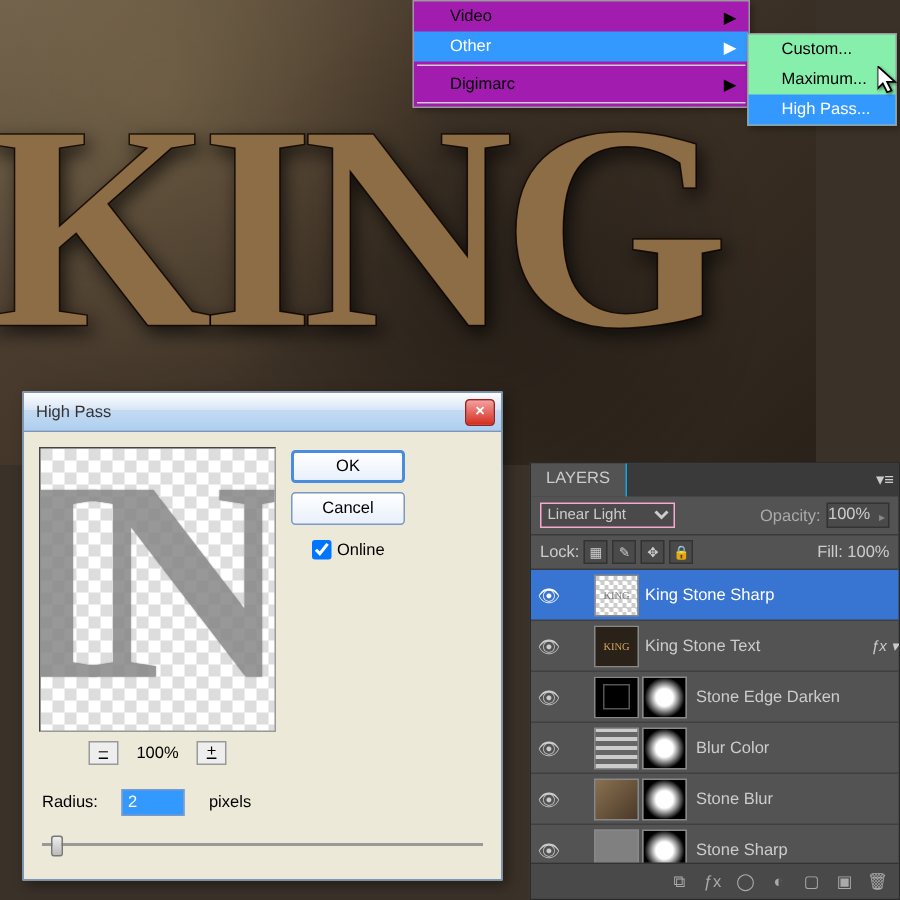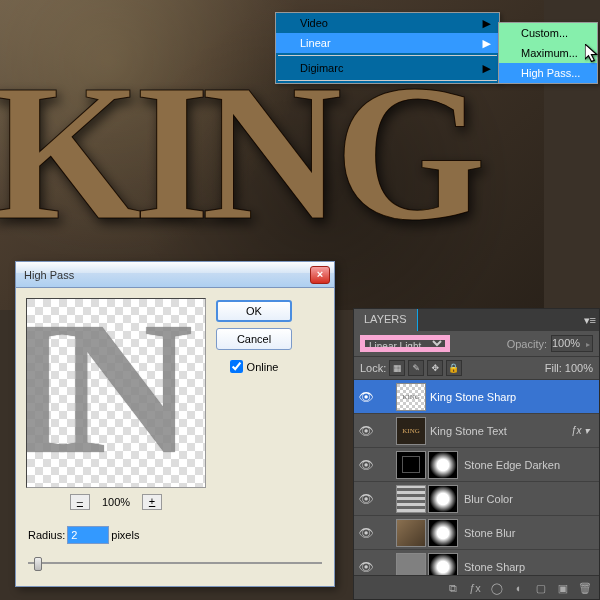--- a/index.html
+++ b/index.html
@@ -1,71 +1,71 @@
 <!DOCTYPE html>
 <html><head>
 <meta charset="utf-8">
 <style>
 *{margin:0;padding:0;box-sizing:border-box;font-family:Tahoma,Arial,sans-serif;font-size:11px}
 body{width:600px;height:600px;background:#3a3128;overflow:hidden;position:relative}
 .canvas{position:absolute;top:0;left:0;width:544px;height:310px;background:linear-gradient(140deg,#6b5b47 0%,#4a3c2e 30%,#3a2f24 60%,#2a221a 100%);overflow:hidden}
 .canvas::before{content:"";position:absolute;inset:0;background:radial-gradient(circle at 20% 20%,rgba(255,220,150,.15),transparent 40%),radial-gradient(circle at 60% 60%,rgba(0,0,0,.3),transparent 50%);filter:contrast(1.1)}
 .king{position:absolute;top:40px;left:-10px;font-family:Georgia,serif;font-size:195px;font-weight:700;letter-spacing:-8px;color:#8a7050;text-shadow:0 0 2px #000,2px 2px 4px #000,0 0 8px rgba(255,200,120,.3),inset 0 0 10px #000;-webkit-text-stroke:1px rgba(30,20,10,.8);filter:drop-shadow(3px 5px 6px rgba(0,0,0,.7)) contrast(1.2)}
-.menu{position:absolute;top:12px;left:275px;width:225px;background:#0369a1;border:1px solid #999;box-shadow:2px 2px 4px rgba(0,0,0,.3)}
+.menu{position:absolute;top:0;left:275px;width:225px;background:#a21caf;border:1px solid #999;box-shadow:2px 2px 4px rgba(0,0,0,.3)}
 .menu-item{padding:4px 20px 4px 24px;position:relative;cursor:default}
 .menu-item.hl{background:#3399ff;color:#fff}
 .menu-item .arrow{position:absolute;right:8px;top:4px}
 .menu-sep{height:1px;background:#ccc;margin:2px 2px}
 .submenu{position:absolute;top:22px;left:498px;width:100px;background:#86efac;border:1px solid #999;box-shadow:2px 2px 4px rgba(0,0,0,.3)}
 .submenu .menu-item{padding:4px 8px 4px 22px}
 .cursor{position:absolute;top:44px;left:585px;width:14px;height:18px;z-index:50}
 .cursor svg{filter:drop-shadow(1px 1px 1px rgba(0,0,0,.5))}
 .dialog{position:absolute;top:261px;left:15px;width:320px;background:#ece9d8;border:1px solid #7b95bd;box-shadow:3px 3px 8px rgba(0,0,0,.4)}
 .titlebar{height:26px;background:linear-gradient(180deg,#fdfeff,#d6e5f5 45%,#c4daf2 46%,#aecff0);display:flex;align-items:center;padding:0 4px;border-bottom:1px solid #7b95bd}
 .titlebar span{flex:1;padding-left:4px;color:#333}
 .close{width:20px;height:18px;background:linear-gradient(180deg,#f5a0a0,#d42d1f);border:1px solid #a02015;border-radius:3px;color:#fff;text-align:center;line-height:15px;font-weight:bold}
 .dlg-body{padding:10px;display:flex;gap:10px}
-.preview-box{width:180px;height:190px;border:1px inset #999;background:repeating-conic-gradient(#fff 0 25%,#ddd 0 50%) 0 0/16px 16px;position:relative;overflow:hidden}
+.preview-box{width:158px;height:190px;border:1px inset #999;background:repeating-conic-gradient(#fff 0 25%,#ddd 0 50%) 0 0/16px 16px;position:relative;overflow:hidden}
 .preview-box .letters{position:absolute;top:-20px;left:-30px;font-family:Georgia,serif;font-size:190px;font-weight:700;color:#888;letter-spacing:-15px;filter:blur(.3px) contrast(.9);opacity:.85;text-shadow:0 0 1px #555}
 .zoom-row{display:flex;justify-content:center;align-items:center;gap:12px;margin-top:6px;font-size:11px}
 .zoom-btn{width:20px;height:16px;border:1px solid #999;background:#eee;text-align:center;line-height:12px;text-decoration:underline}
 .dlg-right{display:flex;flex-direction:column;gap:6px;align-items:center;padding-top:2px}
 .btn{width:76px;height:22px;border:1px solid #7b9ac9;background:linear-gradient(180deg,#fff,#e8f0fb);border-radius:3px;text-align:center;line-height:20px}
 .btn.def{border:2px solid #4a8de0;line-height:18px}
 .chk{display:flex;align-items:center;gap:4px;margin-top:4px}
 .chk input{width:13px;height:13px}
-.radius-row{padding:6px 12px 10px;display:flex;align-items:center;gap:2px}
+.radius-row{padding:6px 12px 10px;display:flex;align-items:center;gap:16px}
 .radius-row input{width:42px;height:18px;border:1px solid #7b9ac9;background:#fff;text-align:left;padding:0 3px;color:#000}
 .radius-row input.sel{background:#3399ff;color:#fff}
 .slider{margin:0 12px 14px;height:18px;position:relative}
 .slider-track{position:absolute;top:8px;left:0;right:0;height:2px;background:#999}
 .slider-thumb{position:absolute;top:3px;left:6px;width:8px;height:14px;background:linear-gradient(180deg,#eee,#bbb);border:1px solid #777;border-radius:2px}
 .layers{position:absolute;top:308px;left:353px;width:247px;height:292px;background:#535353;border:1px solid #2a2a2a;color:#ccc;font-size:10px}
 .panel-tab{display:flex;background:#3a3a3a;height:22px}
 .panel-tab .tab{padding:4px 10px;background:#535353;border-right:1px solid #0ea5e9}
 .panel-tab .spacer{flex:1}
 .panel-tab .menu-ic{width:18px;text-align:center;line-height:22px}
 .opts{padding:4px 6px;display:flex;align-items:center;gap:4px;border-bottom:1px solid #3a3a3a}
-.opts select,.opts input{background:#4a4a4a;border:5px solid #f9a8d4;color:#ccc;height:17px;font-size:10px}
+.opts select,.opts input{background:#4a4a4a;border:1px solid #f9a8d4;color:#ccc;height:17px;font-size:10px}
 .opts select{width:90px}
 .opts .lbl{color:#aaa}
 .opts .pct{width:42px;text-align:right;padding-right:14px;position:relative;background:#4a4a4a;border:1px solid #333;height:17px;line-height:15px}
 .opts .pct::after{content:"▸";position:absolute;right:2px;top:1px;font-size:8px;color:#888}
 .lock-row{padding:3px 6px;display:flex;align-items:center;gap:3px;border-bottom:1px solid #3a3a3a}
 .lock-row .ic{width:16px;height:16px;background:#4a4a4a;border:1px solid #333;text-align:center;line-height:14px;font-size:9px}
 .lock-row .spacer{flex:1}
 .layer-list{overflow:auto;height:196px}
 .layer{display:flex;align-items:center;height:34px;border-bottom:1px solid #404040;background:#535353}
 .layer.sel{background:#3874d1;color:#fff}
 .layer .eye{width:24px;text-align:center;font-size:12px}
 .layer .link{width:16px}
 .layer .thumb{width:30px;height:28px;border:1px solid #888;margin:0 2px;background:#333;display:flex;align-items:center;justify-content:center;font-size:6px;overflow:hidden}
 .layer .mask{width:30px;height:28px;border:1px solid #888;margin-right:4px;background:radial-gradient(circle,#fff 30%,#000 70%)}
 .layer .name{flex:1;padding-left:2px}
-.layer .fx{width:28px;font-style:italic;text-align:left;font-size:10px}
+.layer .fx{width:28px;font-style:italic;text-align:right;font-size:10px}
 .thumb.king-s{background:repeating-conic-gradient(#fff 0 25%,#ccc 0 50%) 0 0/6px 6px}
 .thumb.king-s::after{content:"KING";font-family:serif;color:#777;font-size:7px}
 .thumb.king-t{background:#2a2218}
 .thumb.king-t::after{content:"KING";font-family:serif;color:#d4a560;font-size:7px}
 .thumb.black{background:#000}
 .thumb.black::after{content:"";display:block;width:60%;height:60%;border:1px solid #555}
 .thumb.stripes{background:repeating-linear-gradient(0deg,#ccc 0 3px,#666 3px 6px)}
 .thumb.stone{background:linear-gradient(135deg,#8a7050,#4a3a28)}
 .thumb.gray{background:#808080}
 .panel-foot{position:absolute;bottom:0;left:0;right:0;height:24px;background:#494949;border-top:1px solid #333;display:flex;align-items:center;justify-content:flex-end;gap:2px;padding:0 4px}
@@ -73,21 +73,21 @@
 </style>
 </head>
 <body>
 
 <div class="canvas">
   <div class="king">KING</div>
 </div>
 
 <div class="menu">
   <div class="menu-item"><span>Video</span><span class="arrow">▶</span></div>
-  <div class="menu-item hl"><span>Linear</span><span class="arrow">▶</span></div>
+  <div class="menu-item hl"><span>Other</span><span class="arrow">▶</span></div>
   <div class="menu-sep"></div>
   <div class="menu-item"><span>Digimarc</span><span class="arrow">▶</span></div>
   <div class="menu-sep"></div>
 </div>
 
 <div class="submenu">
   <div class="menu-item">Custom...</div>
   <div class="menu-item">Maximum...</div>
   <div class="menu-item hl">High Pass...</div>
 </div>

